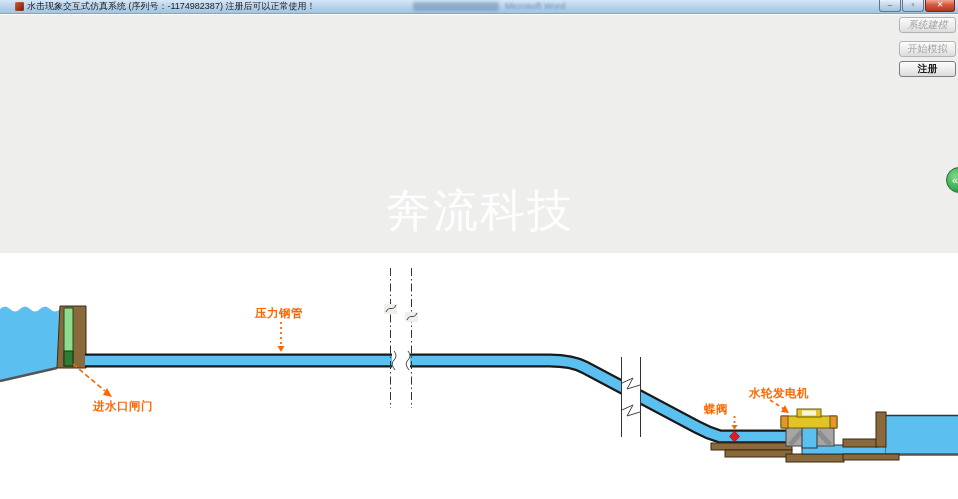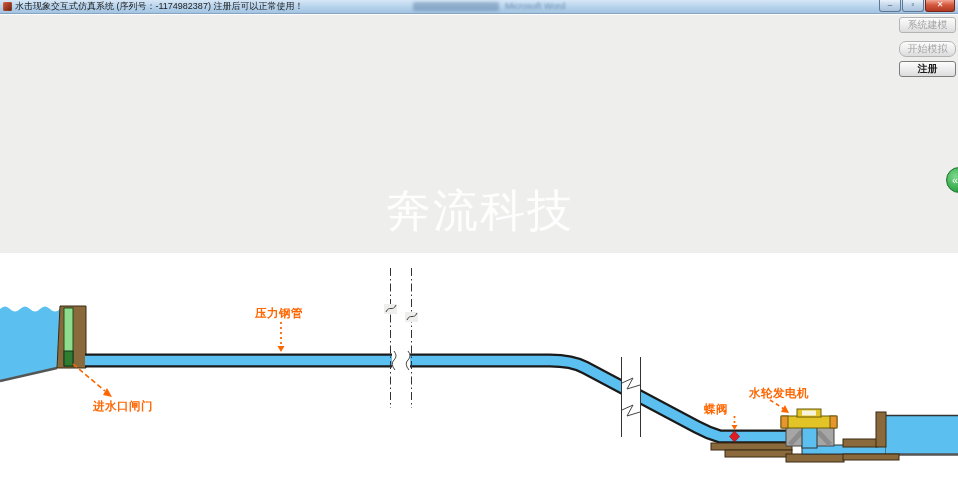--- a/index.html
+++ b/index.html
@@ -4,21 +4,21 @@
 <style>
   * { margin:0; padding:0; box-sizing:border-box; }
   html,body { width:958px; height:499px; overflow:hidden; }
   body { position:relative; font-family:"Liberation Sans", sans-serif; background:#fff; }
 
   
   .titlebar{
     position:absolute; left:0; top:0; width:958px; height:14px;
     background:linear-gradient(#d6e7f7,#b3d0ea 60%,#a3c4e2);
     border-bottom:1px solid #87a5c2;
-    display:flex; align-items:center; padding-left:3px;
+    display:flex; align-items:center; padding-left:15px;
   }
   .app-icon{ width:9px; height:9px; margin-right:3px; border-radius:1px;
     background:linear-gradient(135deg,#d8553a,#8a2f1a 70%,#5c1f10);
     box-shadow:inset 0 0 1px #ffd9a0; flex:0 0 auto;}
   .title-text{ font-size:9px; color:#1c1c1c; white-space:nowrap; line-height:13px;}
   .ghost-blob{ position:absolute; top:2px; height:9px; border-radius:2px;
     background:rgba(72,106,148,.38); filter:blur(1.6px);}
   .ghost-blob.b1{ left:413px; width:86px;}
   .ghost-text{ position:absolute; left:505px; top:1px; font-size:9px; color:#3f6a95;
     opacity:.65; filter:blur(1.2px); white-space:nowrap;}
@@ -35,22 +35,22 @@
 
   .watermark{ position:absolute; left:386px; top:181px; font-size:45px; letter-spacing:2px;
     color:rgba(255,255,255,.93); font-weight:400; white-space:nowrap;}
 
   
   .side-btn{ position:absolute; left:899px; width:57px; height:16px;
     border:1px solid #9a9a9a; border-radius:3px;
     background:linear-gradient(#fcfcfc,#ececec 55%,#dcdcdc);
     font-size:10px; text-align:center; line-height:14px; color:#1d1d1d; cursor:default;}
   .side-btn.disabled{ color:#a3a3a3; border-color:#b4b4b4;}
-  .side-btn.b1{ top:17px;}
-  .side-btn.b2{ top:41px;border-radius:7px;}
+  .side-btn.b1{ top:17px;font-style:italic;}
+  .side-btn.b2{ top:41px;}
   .side-btn.b3{ top:61px; border-color:#7d7d7d;font-weight:bold;}
 
   .collapse-toggle{ position:absolute; left:946px; top:167px; width:26px; height:26px;
     border-radius:50%; background:radial-gradient(circle at 35% 35%,#7cd98a,#35a94a 60%,#1f7d33);
     border:1px solid #1b6e2c; color:#fff; font-size:11px; line-height:24px; text-align:left;
     padding-left:5px; cursor:default;}
 
   .diagram-svg{ position:absolute; left:0; top:0; width:958px; height:499px; }
   svg text.lbl{ font-family:"Liberation Sans",sans-serif; font-weight:bold; font-size:11.5px;
     letter-spacing:.5px; }

